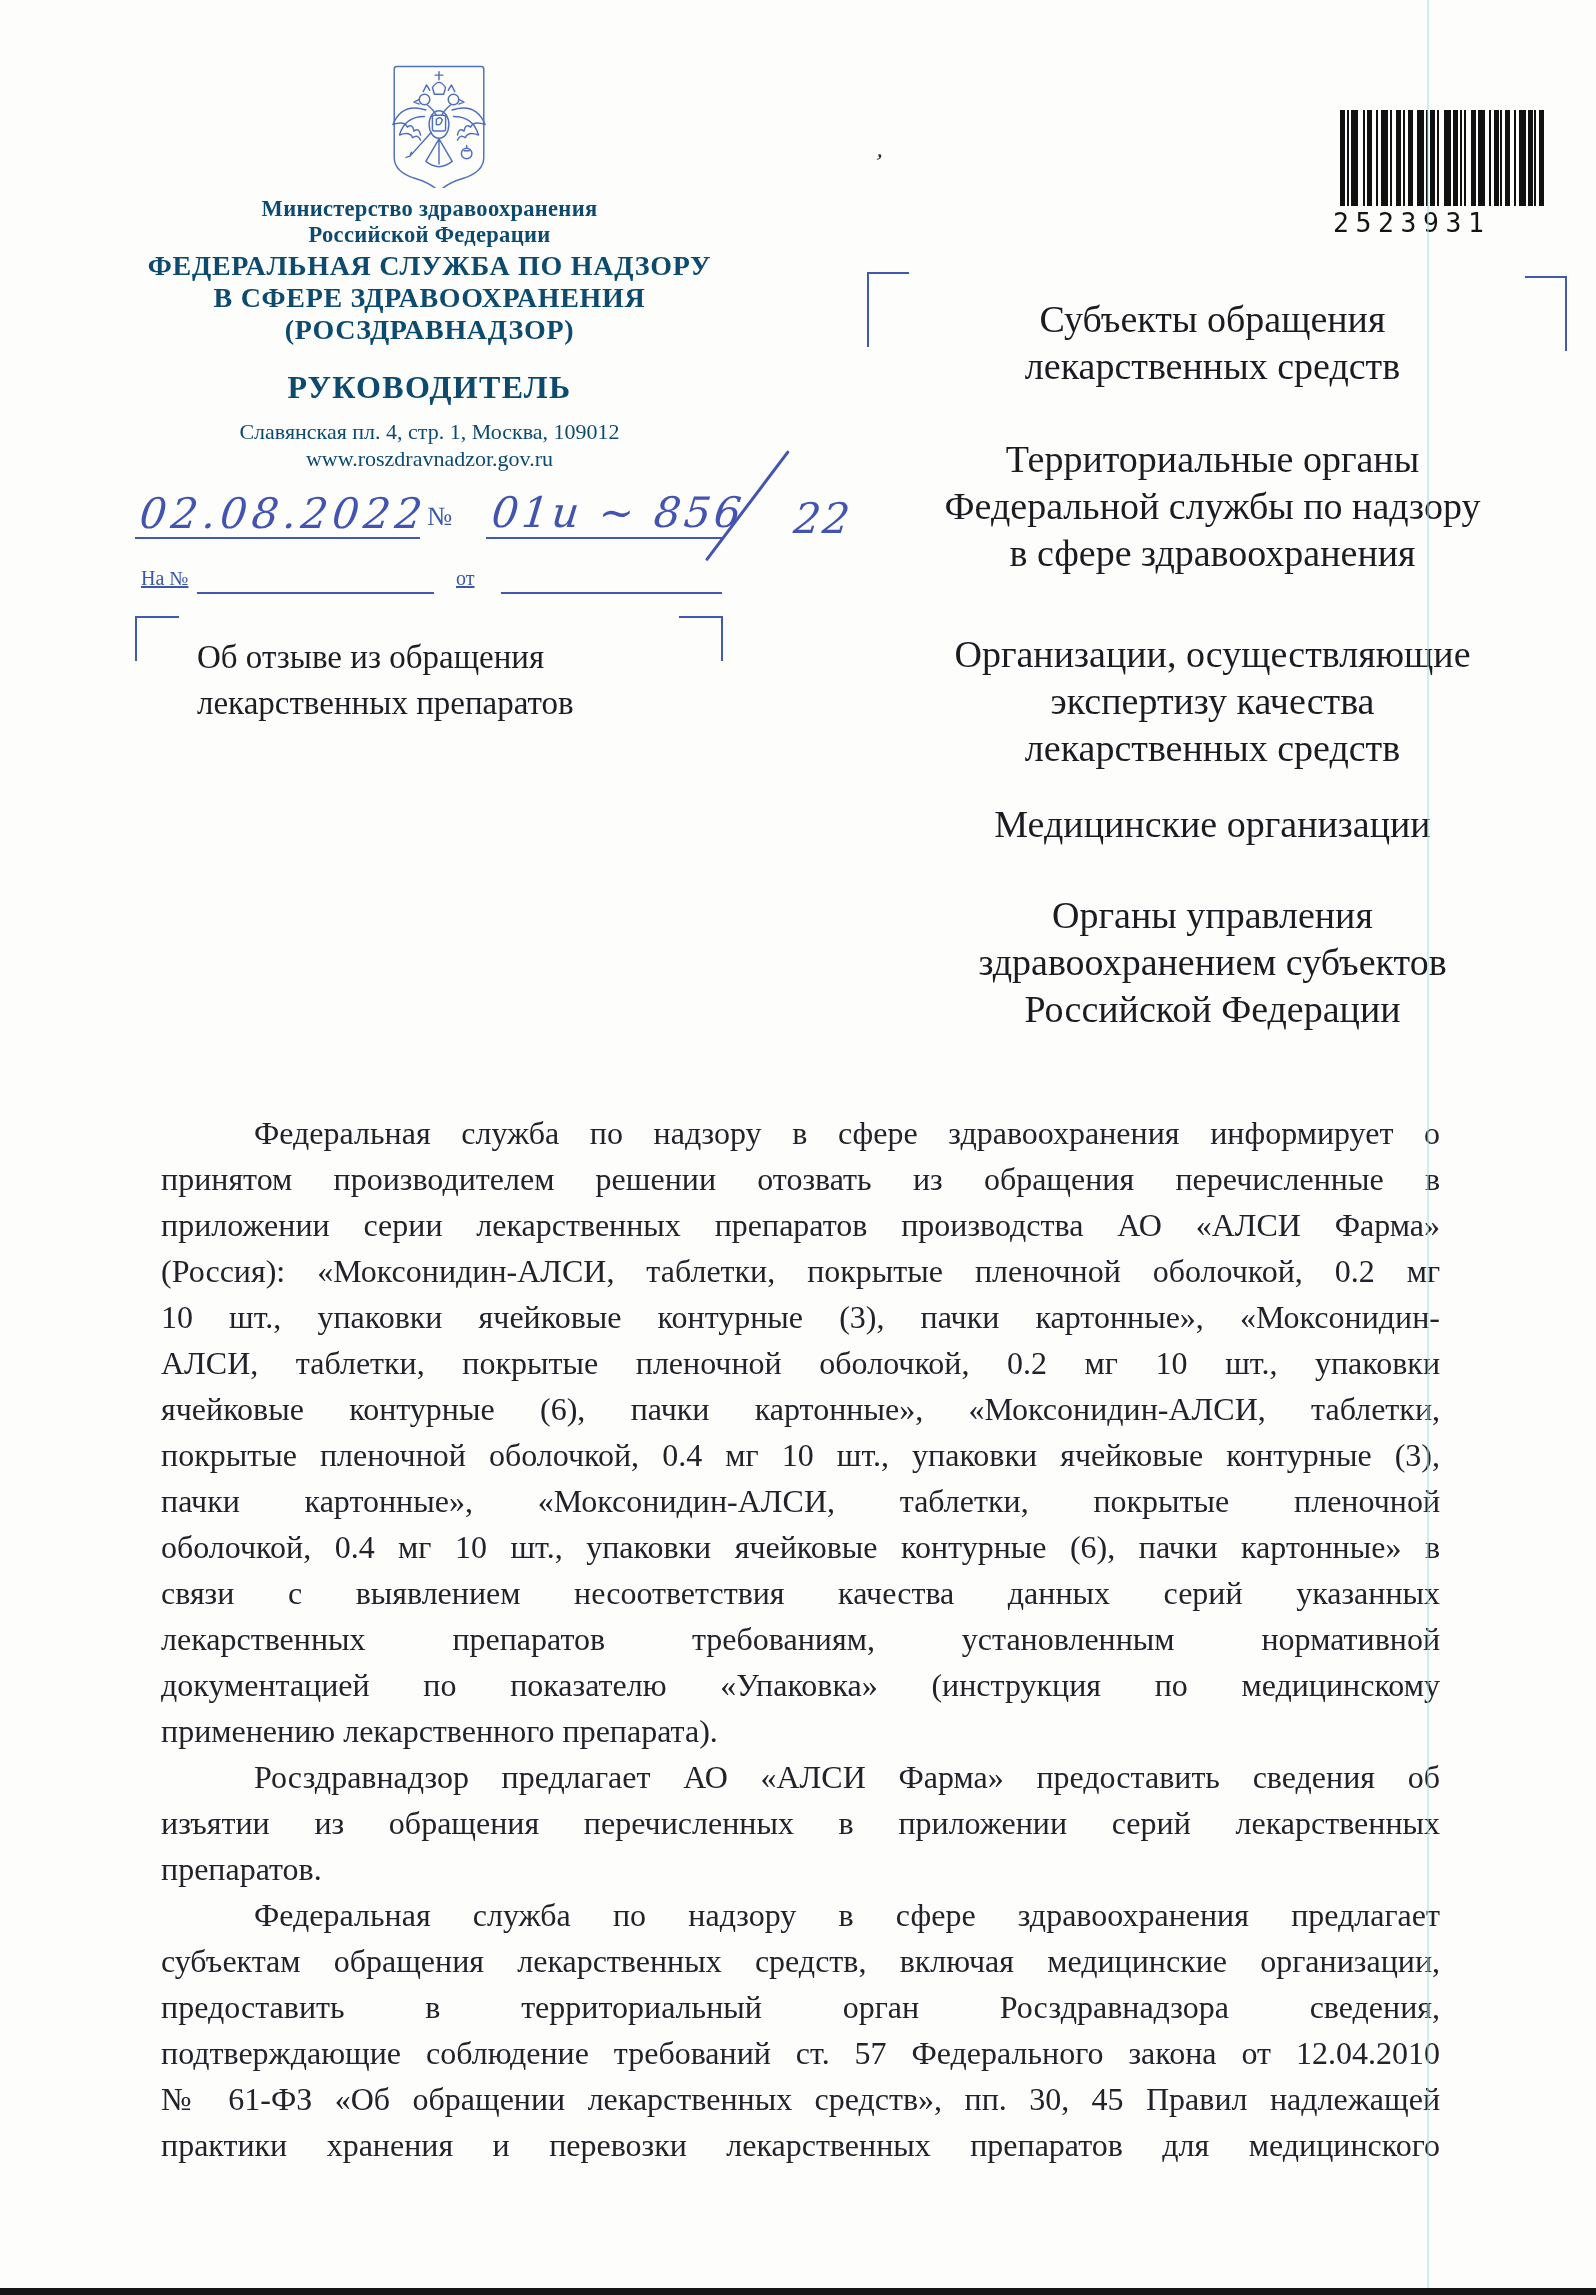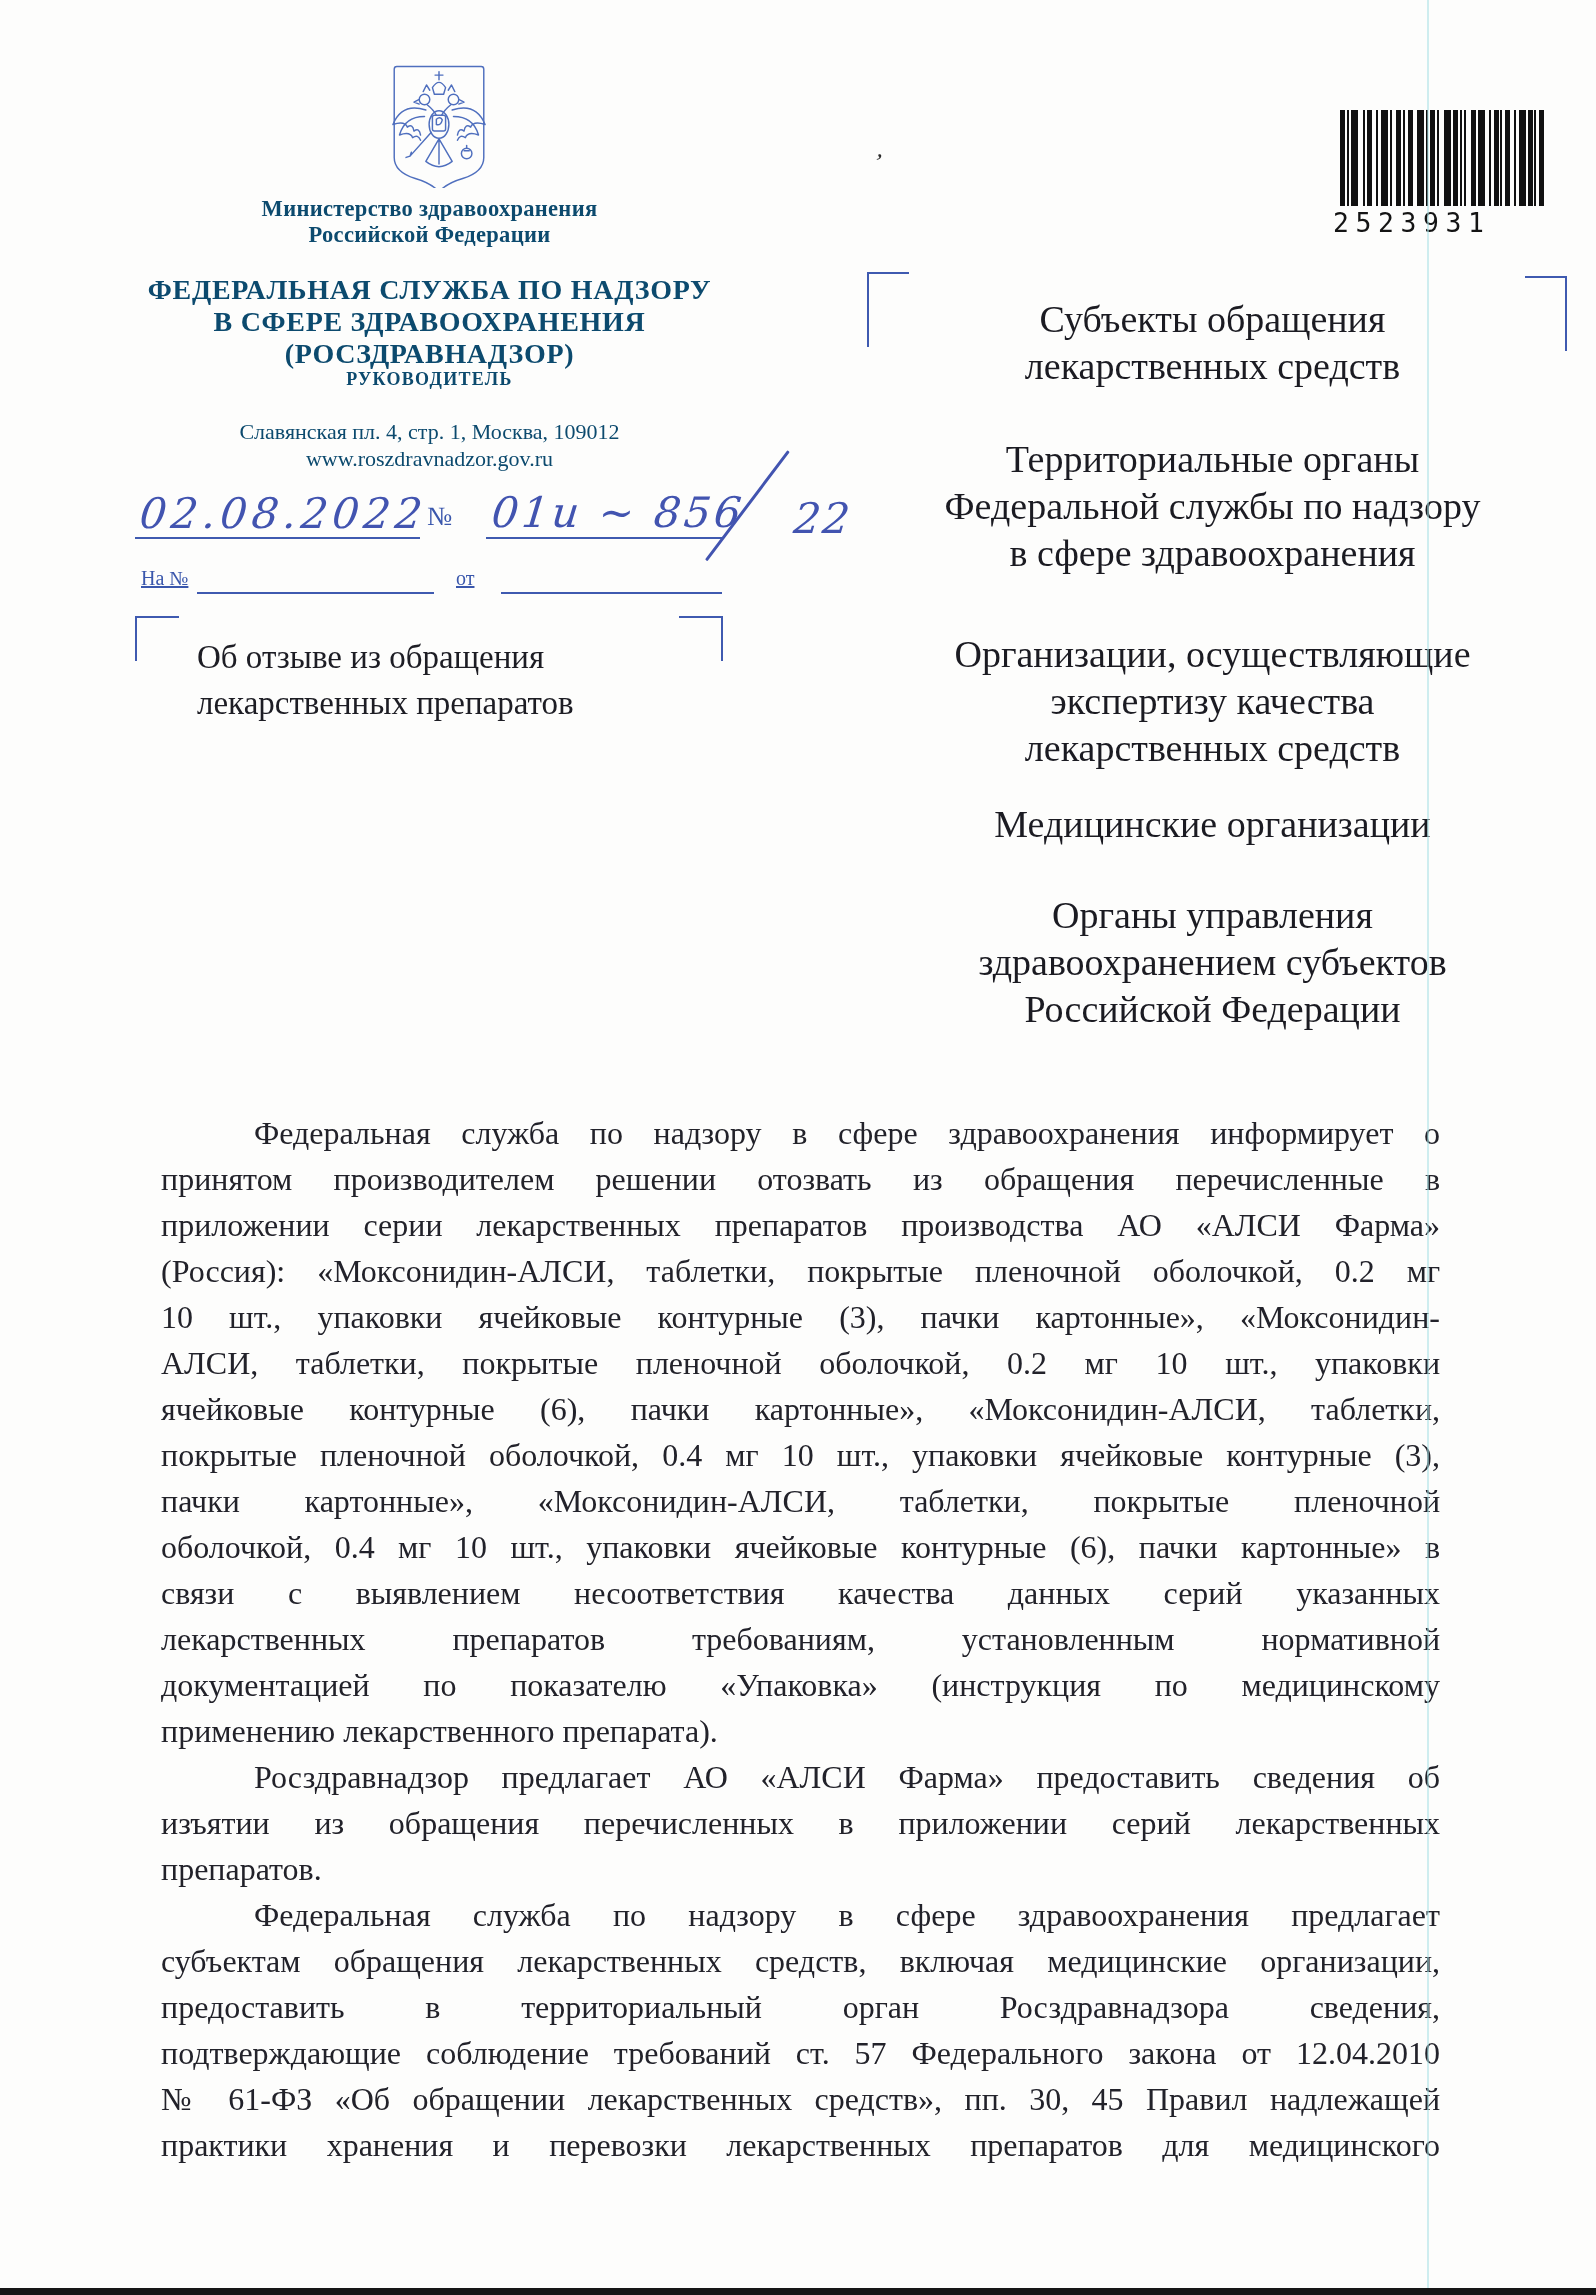--- a/index.html
+++ b/index.html
@@ -2,22 +2,22 @@
 <html style="font-size:10.6px"><head>
 <meta charset="utf-8">
 <style>
   html,body{margin:0;padding:0;}
   body{width:1596px;height:2295px;position:relative;background:#fdfdfc;
        font-family:"Liberation Serif","DejaVu Serif",serif;overflow:hidden;}
   .abs{position:absolute;}
   
   .lh-center{left:132px;width:595px;text-align:center;color:#0c4a6e;}
   .ministry{top:196px;font-size:22.5px;font-weight:bold;line-height:26.4px;letter-spacing:0.3px;}
-  .service{top:274px;font-size:28px;font-weight:bold;line-height:32px;letter-spacing:0.7px;}
-  .leader{top:369px;font-size:18px;font-weight:bold;letter-spacing:1.3px;}
+  .service{top:250px;font-size:28px;font-weight:bold;line-height:32px;letter-spacing:0.7px;}
+  .leader{top:369px;font-size:32px;font-weight:bold;letter-spacing:1.3px;}
   .addr{top:418px;font-size:22px;line-height:27px;}
   
   .hand{color:#4254b0;font-style:italic;font-family:"DejaVu Serif",serif;}
   .hw-date{left:140px;top:489px;font-size:42px;letter-spacing:4.6px;transform:skewX(-6deg);}
   .num-sign{left:427px;top:501px;font-size:26.4px;color:#3a57ac;}
   .hw-num{left:492px;top:488px;font-size:42px;letter-spacing:3.3px;transform:skewX(-6deg);}
   .hw-suffix{left:794px;top:494px;font-size:42px;letter-spacing:2px;transform:skewX(-6deg);}
   .ink-line{background:#3f5ab0;height:2px;}
   .hw-slash{left:706px;top:559px;width:137px;height:2.6px;background:#4254b0;
             transform-origin:left center;transform:rotate(-53deg);border-radius:1.3px;}

